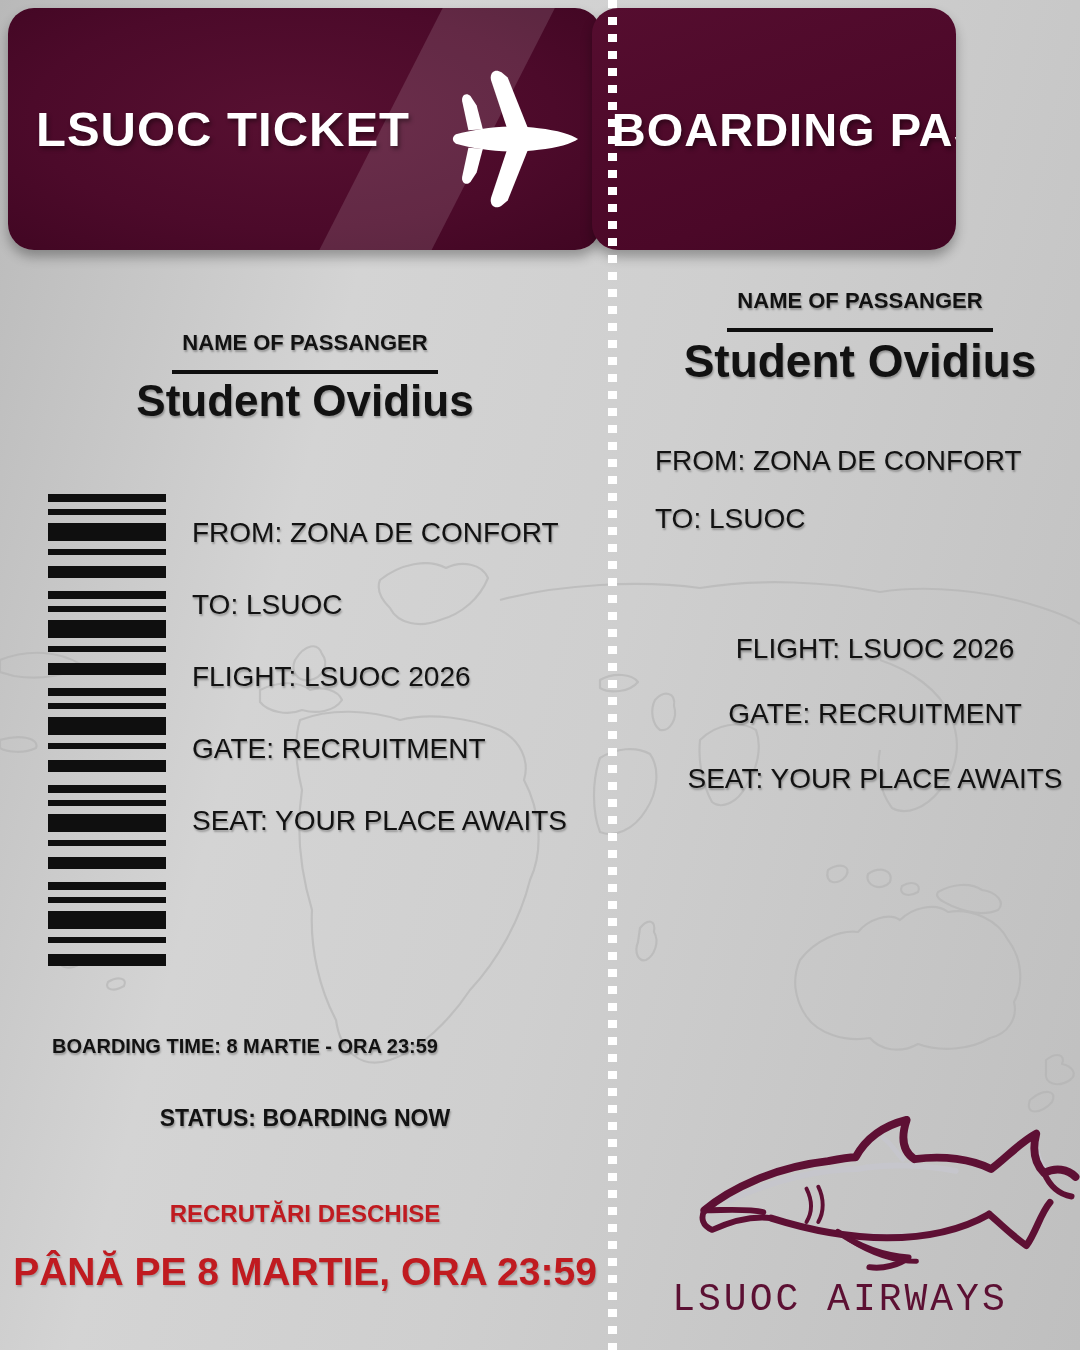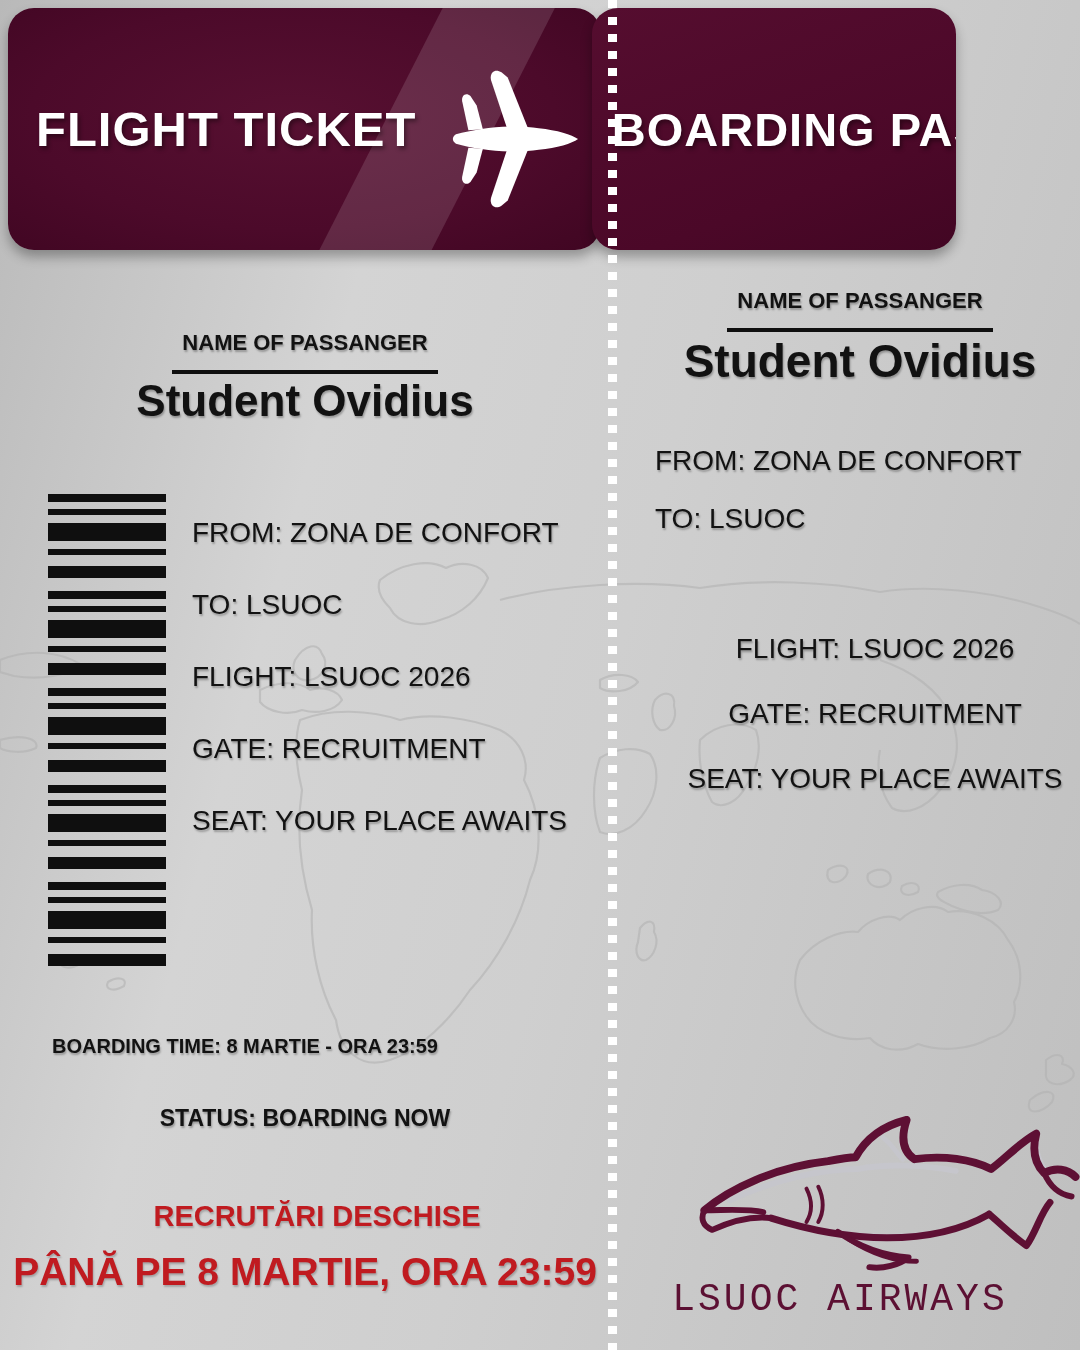--- a/index.html
+++ b/index.html
@@ -99,21 +99,21 @@
     <path d="M1046 520 C1056 512 1066 514 1062 524 C1072 526 1078 534 1070 540 C1058 548 1044 544 1046 532 Z"></path>
     <path d="M1030 560 C1044 548 1058 550 1052 562 C1042 574 1024 576 1030 560 Z"></path>
     <path d="M60 420 C72 414 84 416 80 424 C70 430 58 428 60 420 Z"></path>
     <path d="M108 442 C118 436 128 438 124 446 C114 452 104 450 108 442 Z"></path>
   </svg>
 
   <div class="perforation"></div>
 
   <div class="hdr hdr-left">
     <div class="stripe"></div>
-    <div class="hdr-title hdr-title-left">FLIGHT TICKET</div>
+    <div class="hdr-title hdr-title-left">LSUOC TICKET</div>
     <svg class="plane" viewBox="0 0 130 145" aria-hidden="true">
       <g fill="#ffffff">
         <path d="M6 68 C28 62 60 58 86 62 C104 64 118 68 124 72.5 C118 77 104 81 86 83 C60 87 28 83 6 77 C2 74.5 2 70.5 6 68 Z"></path>
         <path d="M56 64 L40 16 C38 8 44 4 50 8 L56 13 L76 63 Z"></path>
         <path d="M56 81 L40 129 C38 137 44 141 50 137 L56 132 L76 82 Z"></path>
         <path d="M18 64 L12 36 C11 30 16 27 20 31 L26 40 L32 63 Z"></path>
         <path d="M18 81 L12 109 C11 115 16 118 20 114 L26 105 L32 82 Z"></path>
       </g>
     </svg>
   </div>
@@ -132,21 +132,21 @@
     <div class="line">TO: LSUOC</div>
     <div class="line">FLIGHT: LSUOC 2026</div>
     <div class="line">GATE: RECRUITMENT</div>
     <div class="line">SEAT: YOUR PLACE AWAITS</div>
   </div>
 
   <div class="blk" style="left:24px;top:1035px;font-size:20px;margin-left:28px;">BOARDING TIME: 8 MARTIE - ORA 23:59</div>
 
   <div class="blk center-l" style="top:1105px;font-size:23px;">STATUS: BOARDING NOW</div>
 
-  <div class="blk red center-l" style="top:1200px;font-size:29px;margin-left:12px;">RECRUTĂRI DESCHISE</div>
+  <div class="blk red center-l" style="top:1200px;font-size:24px;">RECRUTĂRI DESCHISE</div>
   <div class="blk red center-l" style="top:1250px;font-size:39px;">PÂNĂ PE 8 MARTIE, ORA 23:59</div>
 
   <div class="hdr hdr-right">
     <div class="hdr-title hdr-title-right">BOARDING PASS</div>
   </div>
 
   <div class="blk center-r" style="top:288px;font-size:22px;">
     <span class="u-label">NAME OF PASSANGER</span>
   </div>
 

